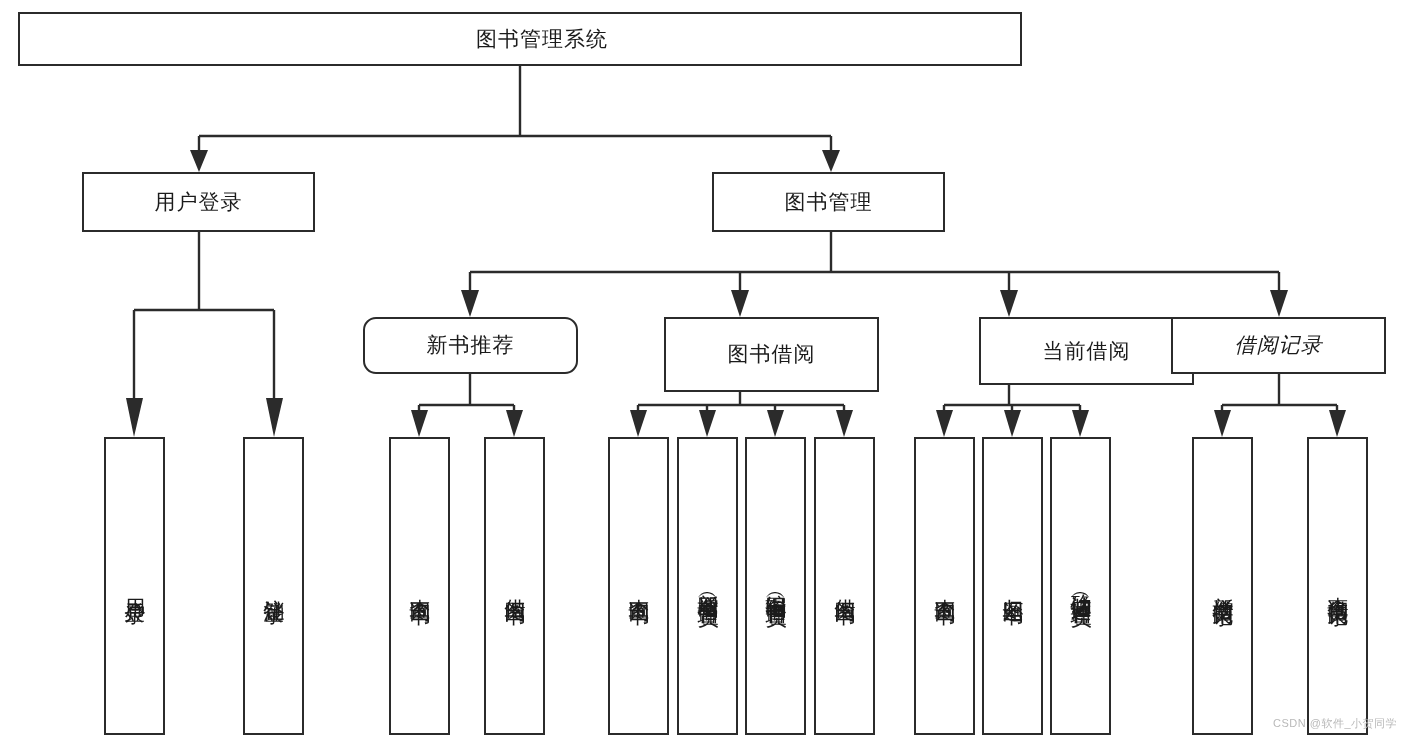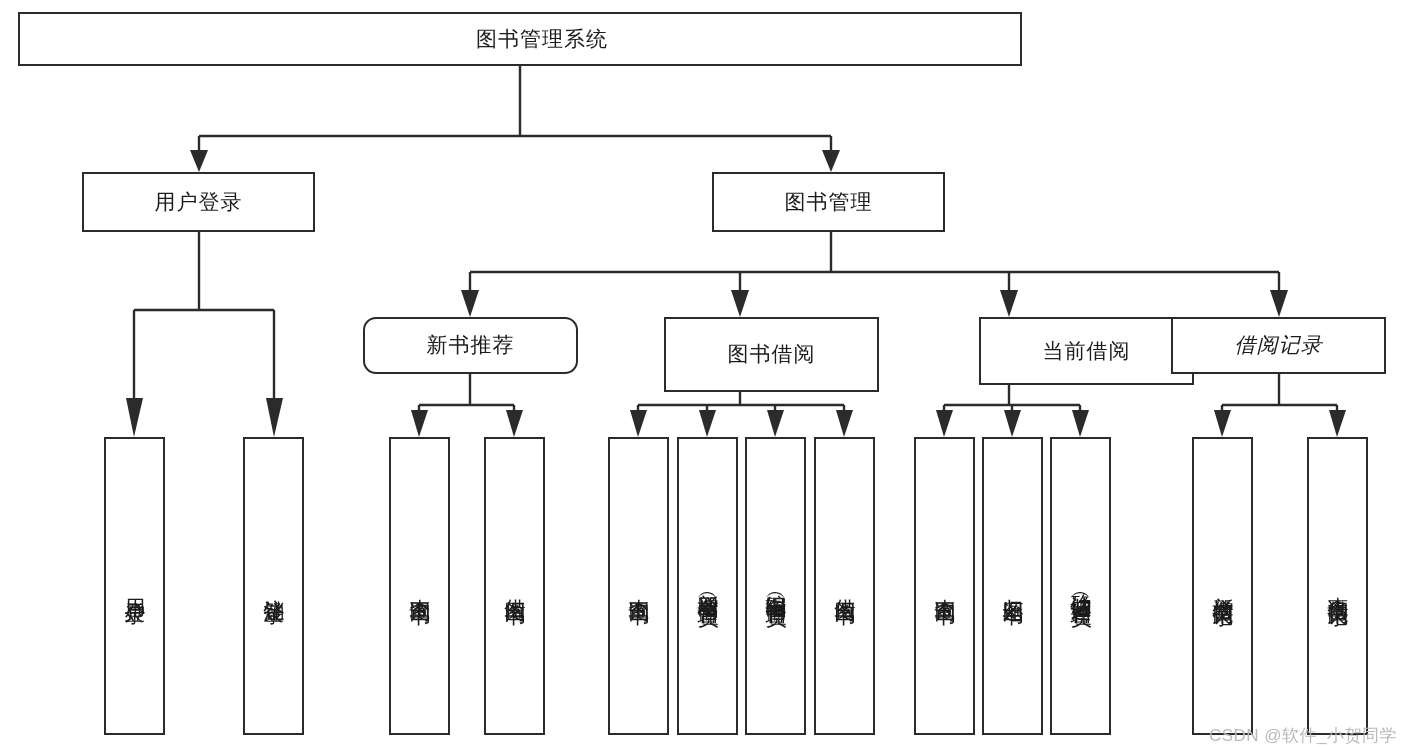--- a/index.html
+++ b/index.html
@@ -58,22 +58,22 @@
     stroke: #2b2b2b;
     stroke-width: 2.4;
     fill: none;
   }
   .arrowhead {
     fill: #2b2b2b;
   }
   .watermark {
     position: absolute;
     right: 8px;
-    bottom: 0;
-    font-size: 17px;
+    bottom: 16px;
+    font-size: 11px;
     color: #b9b9b9;
     white-space: nowrap;
     letter-spacing: 0.5px;
   }
 </style>
 </head>
 <body>
 
 <div id="canvas">
 

